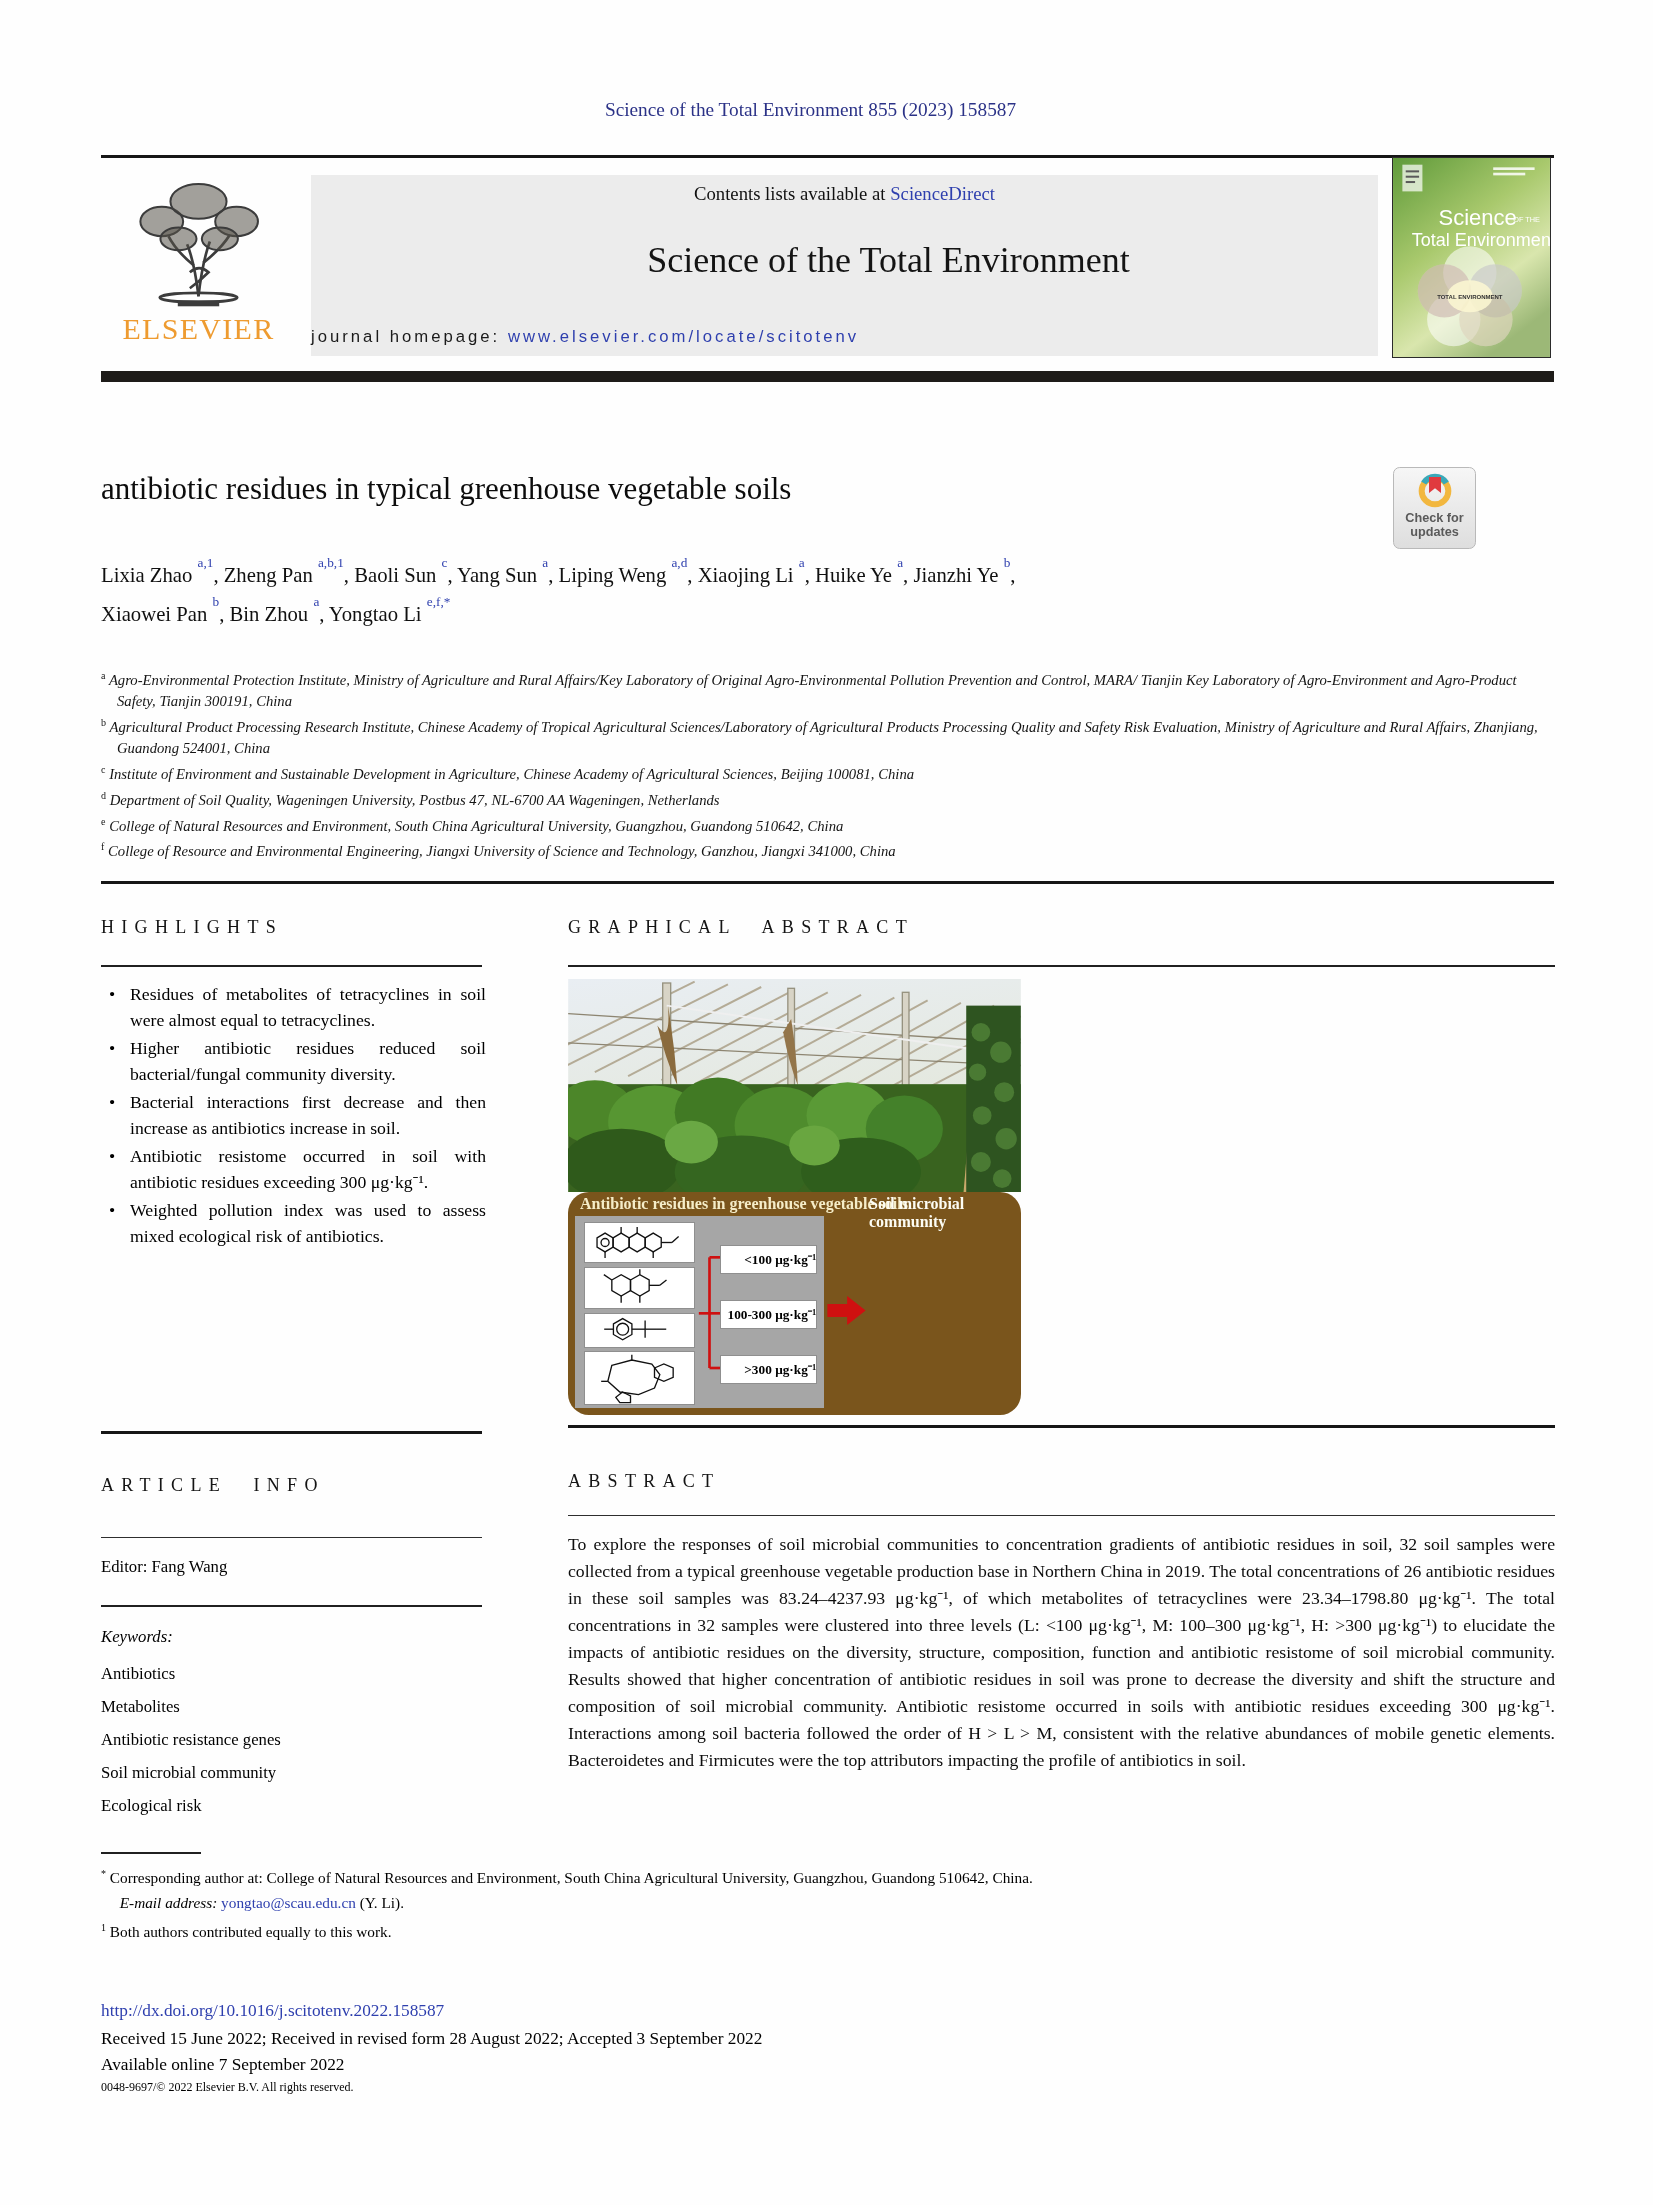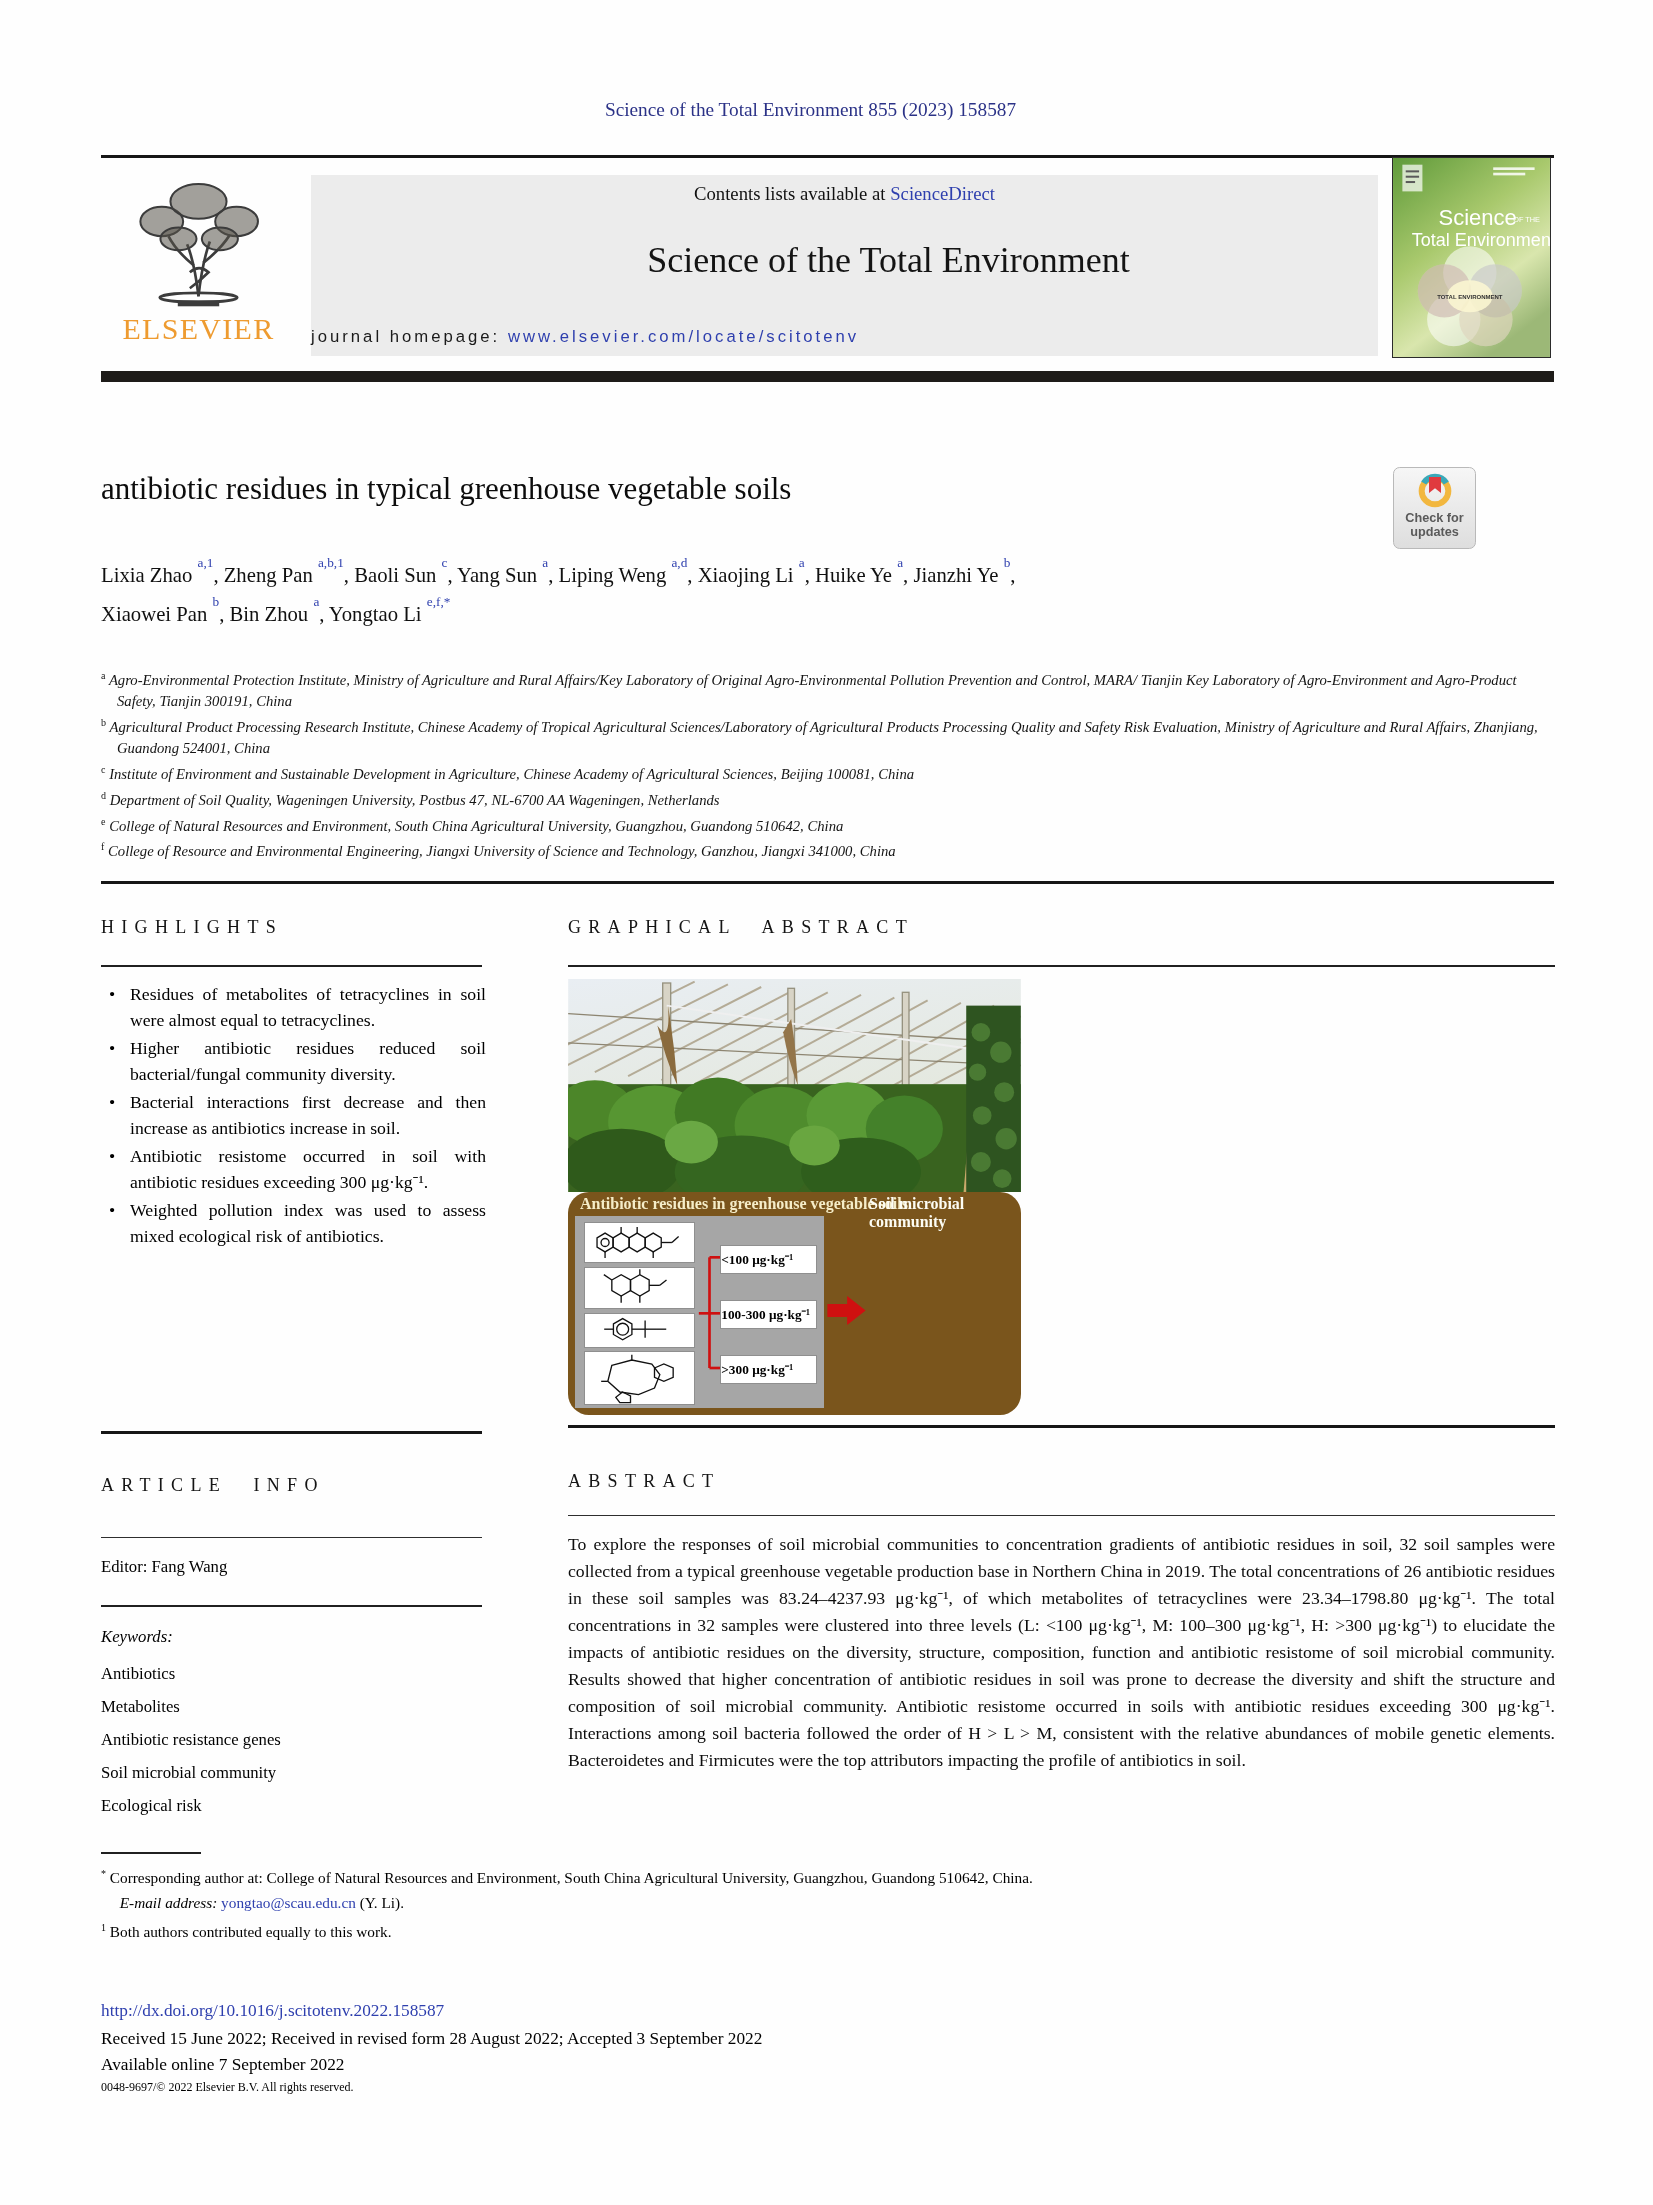--- a/index.html
+++ b/index.html
@@ -55,21 +55,21 @@
   .ga-diagram{position:relative;width:453px;height:223px;background:#7a551c;
               font-family:"Liberation Serif", serif;border-radius:21px;}
   .ga-title{position:absolute;font-size:16px;font-weight:bold;}
   .ga-title-left{left:12px;top:2.7px;color:#f5edc8;}
   .ga-title-right{left:301px;top:2.7px;color:#fdfdf4;}
   .ga-panel{position:absolute;background:#a6a6a6;}
   .ga-panel-left{left:7.3px;top:24px;width:249px;height:192px;}
   .ga-panel-right{left:297px;top:24px;width:136px;height:192px;}
   .chem-box{position:absolute;left:8.7px;width:109px;background:#ffffff;border:0.7px solid #8f8f8f;}
   .level-box{position:absolute;left:145px;width:95px;background:#ffffff;border:0.7px solid #8f8f8f;
-             font-size:13.3px;font-weight:bold;text-align:left;color:#000;}
+             font-size:13.3px;font-weight:bold;text-align:right;color:#000;}
   .comm-box{position:absolute;left:10.7px;width:115px;height:20px;background:#ffffff;border:0.7px solid #e6e6e6;
             box-shadow:0 0 0 1.3px #ffffff;font-size:13.3px;font-weight:bold;text-align:center;line-height:20px;}
 
   .rule-left2{left:101px;top:1431px;width:381px;height:2.7px;}
   .rule-right2{left:568px;top:1425px;width:987px;height:2.7px;}
 
   
   .ai-heading{left:101px;top:1475px;}
   .abs-heading{left:568px;top:1471px;}
   .ai-rule1{left:101px;top:1537px;width:381px;height:1.3px;background:#2e2e2e;}

